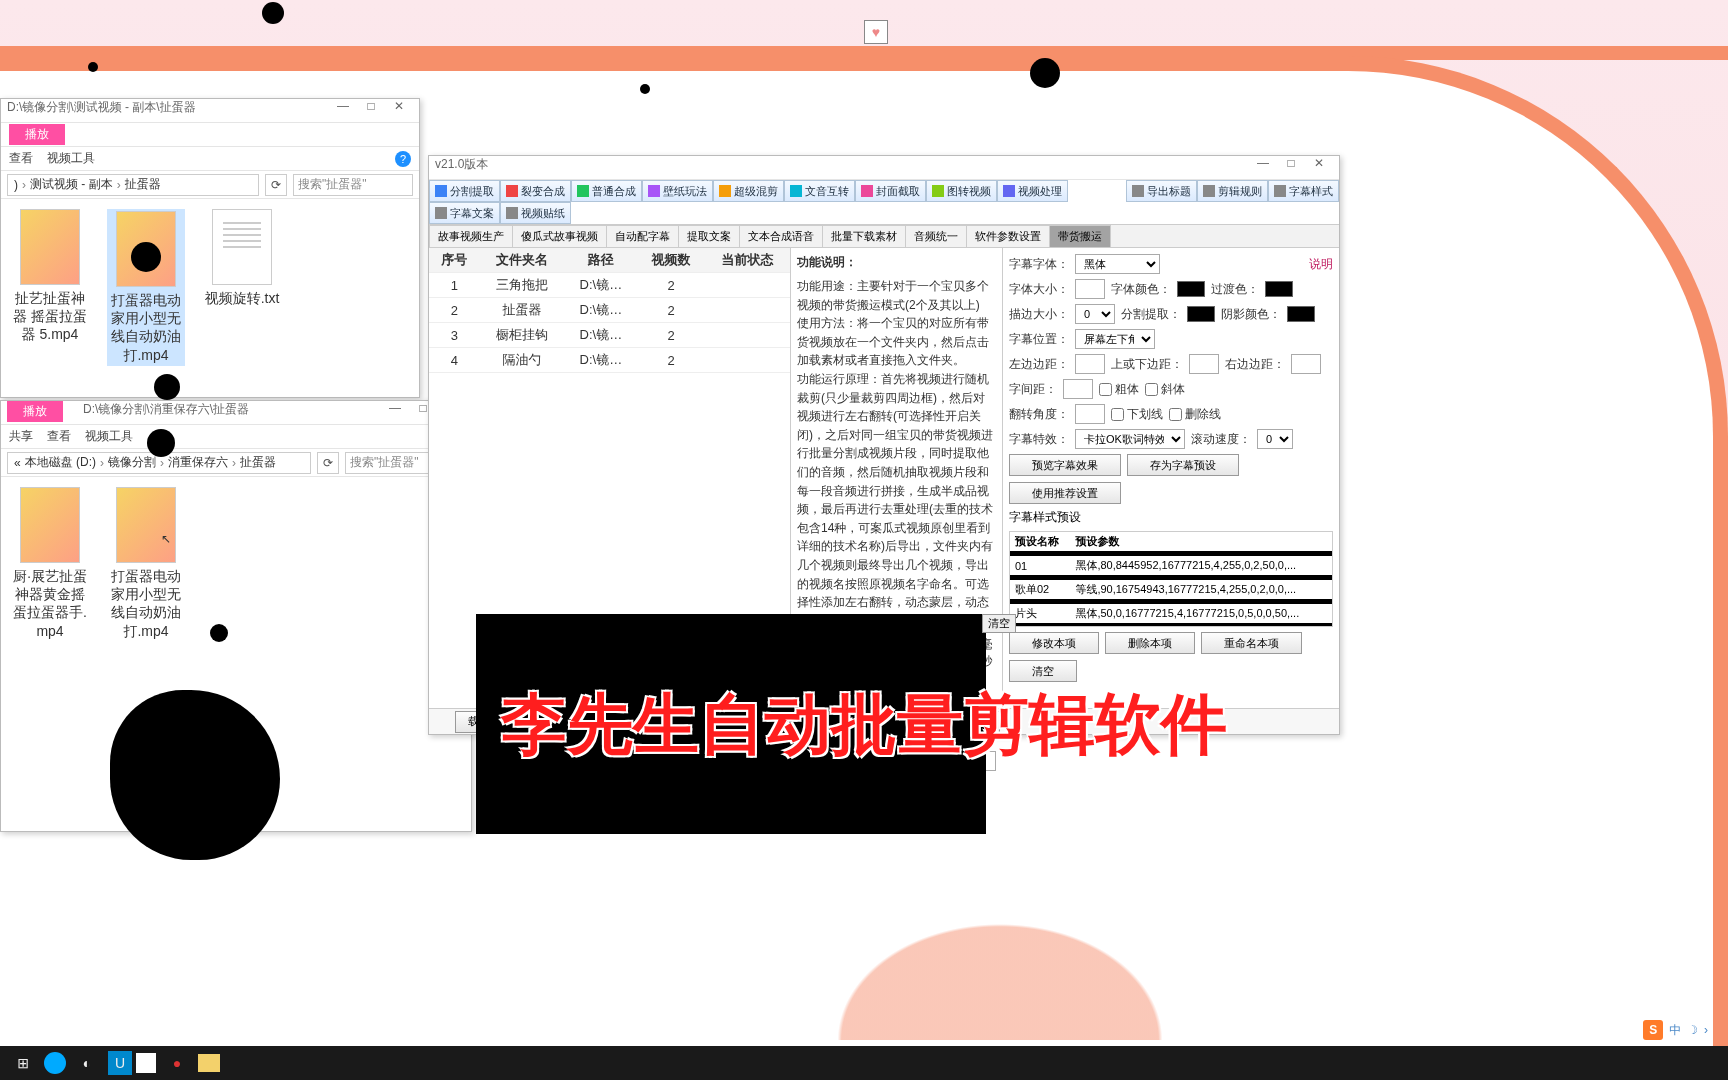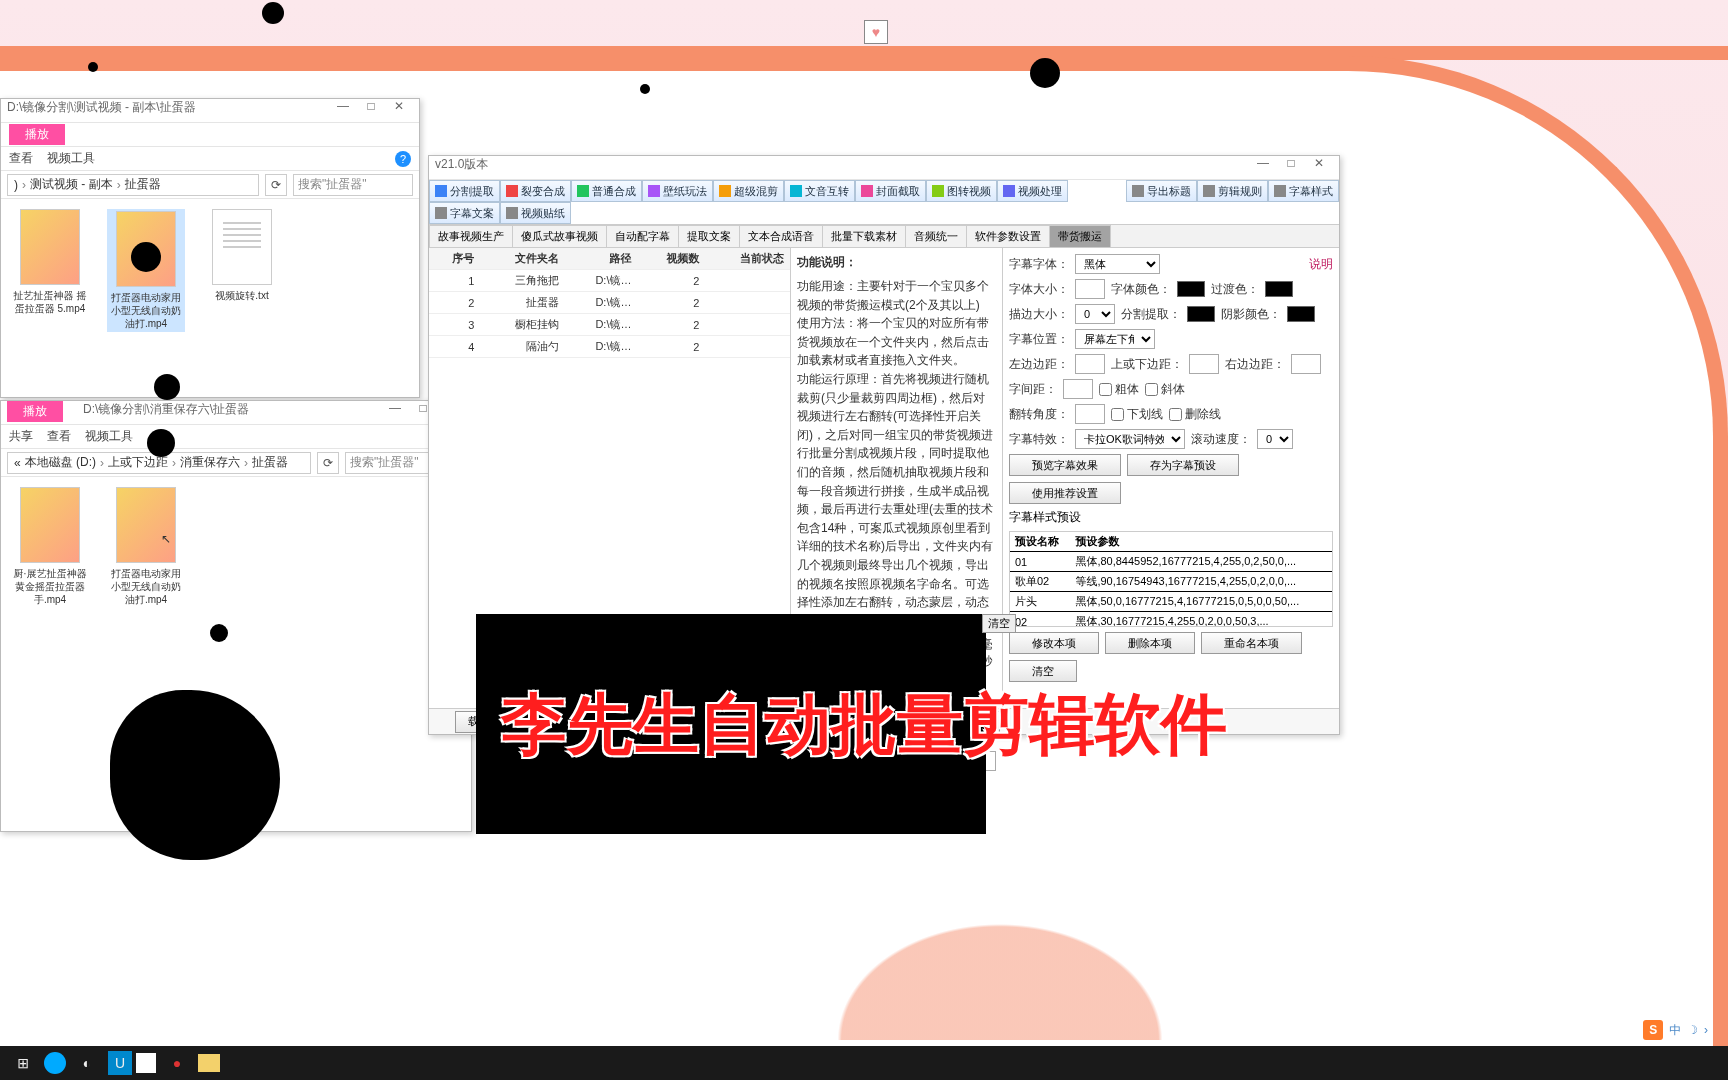--- a/index.html
+++ b/index.html
@@ -17,51 +17,51 @@
 .crumbs{flex:1;display:flex;align-items:center;gap:4px;border:1px solid #ccc;height:22px;padding:0 6px;color:#333}
 .crumbs span.sep{color:#888}
 .searchbox{width:120px;height:22px;border:1px solid #ccc;display:flex;align-items:center;padding:0 4px;color:#888}
 .iconbtn{width:22px;height:22px;border:1px solid #ccc;display:flex;align-items:center;justify-content:center;color:#555}
 .files{padding:10px;display:flex;gap:18px;align-items:flex-start;flex-wrap:wrap}
 .file{width:78px;text-align:center}
 .thumb{width:60px;height:76px;margin:0 auto 4px;border:1px solid #ccc;background:#eee;position:relative;overflow:hidden}
 .thumb.vid{background:linear-gradient(135deg,#f6d365,#fda085)}
 .thumb.txt{background:#fff}
 .thumb.txt::before{content:"";position:absolute;left:10px;right:10px;top:12px;height:2px;background:#ccc;box-shadow:0 6px #ccc,0 12px #ccc,0 18px #ccc,0 24px #ccc}
-.fname{font-size:10px;color:#333;word-break:break-all;line-height:1.3}
+.fname{font-size:14px;color:#333;word-break:break-all;line-height:1.3}
 .splat{position:absolute;background:#000;border-radius:50%}
 
 .app{left:428px;top:155px;width:912px;height:580px}
 .app .titlebar{background:#fff}
 .toolbar{display:flex;flex-wrap:wrap;border-bottom:1px solid #ccc}
 .tbtn{height:22px;border:1px solid #b0c4d8;background:linear-gradient(#f4f9ff,#dbeafe);display:flex;align-items:center;padding:0 5px;font-size:11px;color:#234;gap:3px}
 .tbtn .ic{width:12px;height:12px;display:inline-block}
 .tabrow{display:flex;border-bottom:1px solid #ccc;background:#f2f2f2}
 .tab{padding:3px 8px;border:1px solid #ccc;border-bottom:none;background:#f2f2f2;font-size:11px;margin-right:-1px}
 .tab.active{background:#a3a3a3}
 .appbody{display:flex;height:calc(100% - 100px)}
 .leftcol{width:362px;border-right:1px solid #ccc;display:flex;flex-direction:column}
 .table{flex:1;overflow:auto}
 .table table{width:100%;border-collapse:collapse}
-.table th,.table td{border-bottom:1px solid #eee;padding:3px 6px;text-align:right;font-size:11px;color:#333}
+.table th,.table td{border-bottom:1px solid #eee;padding:3px 6px;text-align:center;font-size:13px;color:#333}
 .table th{background:#f4f4f4}
 .midcol{width:212px;border-right:1px solid #ccc;padding:6px;font-size:11px;color:#333;display:flex;flex-direction:column;gap:6px}
 .desc{line-height:1.55;color:#333}
 .rowline{display:flex;align-items:center;gap:4px}
 .inp{border:1px solid #aaa;height:20px;padding:0 4px;font-size:11px}
 .chk{display:flex;align-items:center;gap:3px}
 .btn{border:1px solid #999;background:linear-gradient(#fdfdfd,#e6e6e6);height:22px;padding:0 22px;font-size:11px;display:inline-flex;align-items:center}
 .rightcol{flex:1;padding:6px;display:flex;flex-direction:column;gap:5px;font-size:11px}
 .formrow{display:flex;align-items:center;gap:6px;flex-wrap:wrap}
 .formrow label{color:#333}
 .sel{border:1px solid #aaa;height:20px;padding:0 4px;font-size:11px;background:#fff}
 .swatch{width:28px;height:16px;border:1px solid #666;background:#000;display:inline-block}
 .presetlist{border:1px solid #ccc;height:96px;overflow:auto}
 .presetlist table{width:100%;border-collapse:collapse}
-.presetlist th,.presetlist td{font-size:11px;padding:2px 5px;border-bottom:1px solid #000000;text-align:left}
+.presetlist th,.presetlist td{font-size:11px;padding:2px 5px;border-bottom:5px solid #000000;text-align:left}
 .branding{text-align:center;margin-top:8px}
 .branding .big{color:#ef2d2d;font-size:40px;font-weight:300;letter-spacing:4px}
 .branding .sub{color:#ef2d2d;font-size:16px}
 .bottombar{position:absolute;left:0;right:0;bottom:0;height:26px;display:flex;align-items:center;gap:6px;padding:0 6px;border-top:1px solid #ccc;background:#f7f7f7}
 .bottombar .btn{padding:0 12px}
 #overlay-text{position:absolute;left:0;right:0;top:680px;text-align:center;color:#ff1e1e;font-size:66px;font-weight:700;text-shadow:2px 2px 0 #fff,-2px -2px 0 #fff,2px -2px 0 #fff,-2px 2px 0 #fff}
 .taskbar{position:absolute;left:0;right:0;bottom:0;height:34px;background:#1a1a1a;display:flex;align-items:center;gap:4px;padding:0 6px}
 .task{width:34px;height:28px;display:flex;align-items:center;justify-content:center;color:#eee;font-size:14px}
 .task.rec{color:#d33}
 .sysicons{position:absolute;right:20px;bottom:40px;display:flex;gap:6px;align-items:center;color:#4a88c7;font-size:13px}
@@ -138,21 +138,21 @@
     <span>查看</span>
     <span>视频工具</span>
     <div class="splat" style="position:relative;width:28px;height:28px;top:6px"></div>
     <span class="help">?</span>
   </div>
   <div class="addrbar">
     <div class="crumbs">
       <span>«</span>
       <span>本地磁盘 (D:)</span>
         <span class="sep">›</span>
-      <span>上或下边距</span>
+      <span>镜像分割</span>
         <span class="sep">›</span>
       <span>消重保存六</span>
         <span class="sep">›</span>
       <span>扯蛋器</span>
     </div>
     <div class="iconbtn">⟳</div>
     <div class="searchbox">
         <span>搜索"扯蛋器"</span>
       </div>
   </div>

